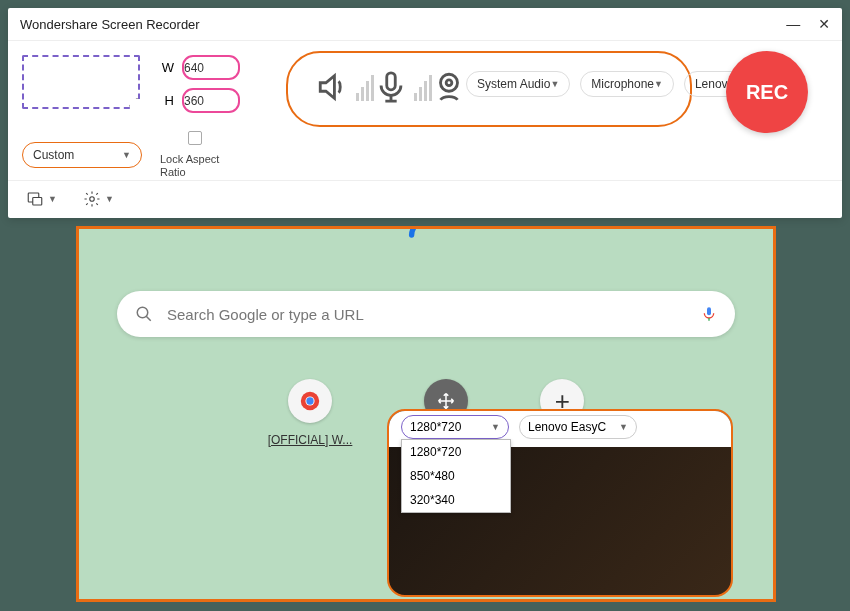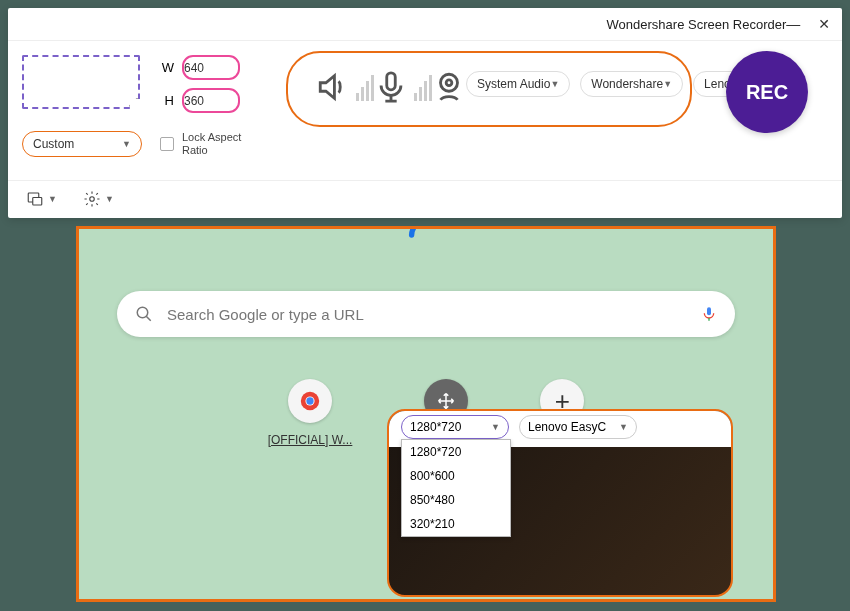--- a/index.html
+++ b/index.html
@@ -2,21 +2,21 @@
 <html><head>
 <meta charset="utf-8">
 <style>
 * { box-sizing: border-box; margin: 0; padding: 0; font-family: Arial, sans-serif; }
 body { width: 850px; height: 611px; background: #46615b; overflow: hidden; position: relative; }
 
 .panel { background: #fff; border-radius: 2px; box-shadow: 0 2px 8px rgba(0,0,0,0.15); position: absolute; }
 
 .main-panel { top: 8px; left: 8px; width: 834px; height: 210px; }
 
-.titlebar { display: flex; align-items: center; justify-content: flex-end; height: 32px; padding: 0 12px; }
+.titlebar { display: flex; align-items: center; justify-content: space-between; height: 32px; padding: 0 12px; }
 .titlebar-title { font-size: 13px; color: #222; }
 .titlebar-controls { display: flex; gap: 18px; }
 .titlebar-controls span { cursor: pointer; font-size: 14px; color: #333; }
 
 .toolbar { display: flex; height: 140px; align-items: flex-start; padding: 10px 14px 0 14px; gap: 14px; border-top: 1px solid #eee; }
 
 .section { display: flex; flex-direction: column; }
 
 .screen-section { width: 250px; }
 .dashed-box { width: 118px; height: 54px; border: 2px dashed #7b61c9; border-radius: 2px; position: relative; }
@@ -25,34 +25,34 @@
 
 .wh-row { display:flex; align-items:center; gap:8px; margin-bottom:8px; }
 .wh-label { font-size:13px; min-width:16px; text-align:right; }
 .wh-input { width:58px; height:25px; border:2px solid #ec4899; border-radius:11px; font-size:12px; text-align:left; color:#333; }
 
 .screen-top { display:flex; gap:18px; align-items:flex-start; margin-top:4px; }
 .screen-bottom { display:flex; gap:18px; align-items:center; margin-top:10px; }
 
 .preset-select { width:120px; height:26px; border:1.5px solid #e96c13; border-radius:13px; display:flex; align-items:center; justify-content:space-between; padding:0 10px; font-size:12px; color:#333; cursor:pointer; }
 
-.lock-row { display:flex; align-items:center; gap:8px; font-size:11px; color:#444; }
+.lock-row { display:flex; align-items:center; gap:8px; font-size:11px; color:#444;flex-direction:column; }
 .checkbox { width:14px; height:14px; border:1px solid #aaa; border-radius:2px; }
 
 .sources-section { border:2px solid #e96c13; border-radius:34px; padding:10px 18px 14px 28px; width:406px; display:flex; flex-direction:row; }
 .source-icons { display:flex; justify-content:space-around; align-items:center; height:48px; }
 .source-icon { width:34px; height:34px; stroke:#555; fill:none; stroke-width:2; }
 .vbars { display:flex; gap:2px; align-items:flex-end; height:28px; margin-left:6px; }
 .vbars span { width:3px; background:#ccc; display:inline-block; }
 
 .source-selects { display:flex; gap:10px; justify-content:space-between; margin-top:8px; }
 .pill-select { height:26px; border:1px solid #ddd; border-radius:13px; display:flex; align-items:center; justify-content:space-between; padding:0 10px; font-size:12px; color:#333; cursor:pointer; flex:1; white-space:nowrap; }
 
 .rec-section { flex:1; display:flex; align-items:center; justify-content:center; }
-.rec-button { width:82px; height:82px; border-radius:50%; background:#4c1d95; color:#fff; display:flex; align-items:center; justify-content:center; font-weight:bold; font-size:20px; cursor:pointer; box-shadow:0 2px 6px rgba(0,0,0,0.2); }
+.rec-button { width:82px; height:82px; border-radius:50%; background:#ef4444; color:#fff; display:flex; align-items:center; justify-content:center; font-weight:bold; font-size:20px; cursor:pointer; box-shadow:0 2px 6px rgba(0,0,0,0.2); }
 
 .bottombar { display:flex; gap:26px; padding:6px 18px; border-top:1px solid #eee; height:36px; align-items:center; }
 .gear-icon, .screen-icon2 { width:18px; height:18px; stroke:#444; fill:none; stroke-width:1.5; cursor:pointer; }
 
 .capture-frame { position:absolute; top:226px; left:76px; width:700px; height:376px; border:3px solid #e96c13; background:#b9dcc1; overflow:hidden; }
 .corner { position:absolute; width:18px; height:18px; border:3px solid #e96c13; }
 .corner.tl { top:-3px; left:-3px; border-right:none; border-bottom:none; }
 .corner.tr { top:-3px; right:-3px; border-left:none; border-bottom:none; }
 .corner.bl { bottom:-3px; left:-3px; border-right:none; border-top:none; }
 .corner.br { bottom:-3px; right:-3px; border-left:none; border-top:none; }
@@ -159,21 +159,21 @@
             <circle cx="12" cy="9" r="2"></circle>
             <path d="M6 21c2-3 10-3 12 0"></path>
           </svg>
       </div>
       <div class="source-selects">
         <div class="pill-select">
           <span>System Audio</span>
             <span class="chev">▼</span>
         </div>
         <div class="pill-select">
-          <span>Wondershare</span>
+          <span>Microphone</span>
             <span class="chev">▼</span>
         </div>
         <div class="pill-select">
           <span>Lenovo</span>
             <span class="chev">▼</span>
         </div>
       </div>
     </div>
 
     <div class="rec-section">
@@ -262,18 +262,17 @@
         <span>1280*720</span>
         <span class="chev">▼</span>
       </div>
       <div class="small-pill plain">
         <span>Lenovo EasyC</span>
         <span class="chev">▼</span>
       </div>
     </div>
     <div class="res-popup">
       <div>1280*720</div>
-      <div>800*600</div>
       <div>850*480</div>
-      <div>320*210</div>
+      <div>320*340</div>
     </div>
   </div>
 </div>
 
 </body></html>

